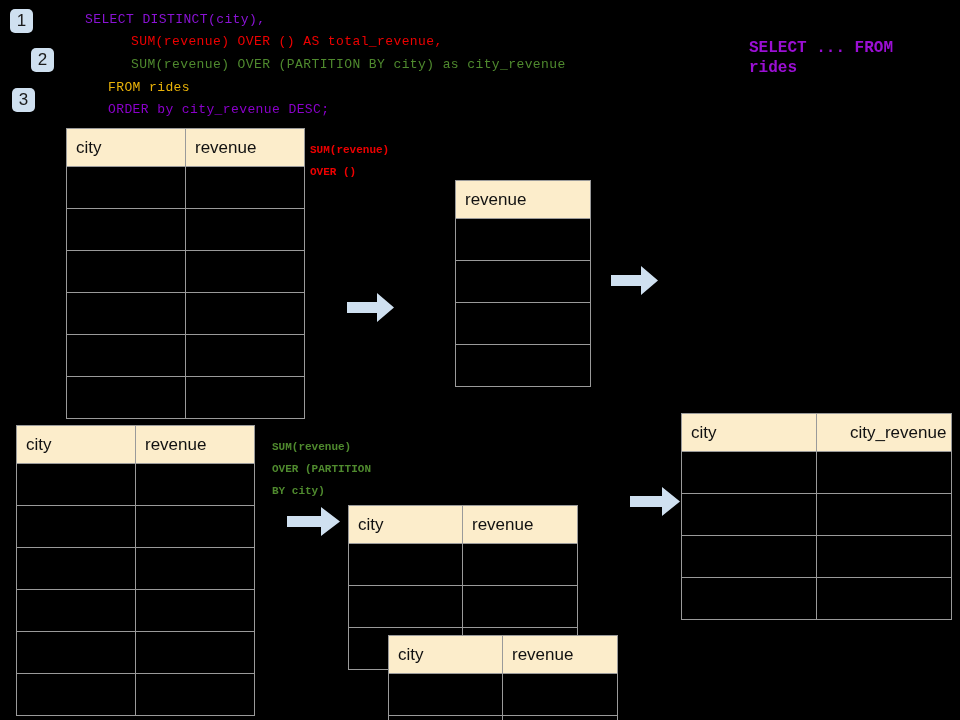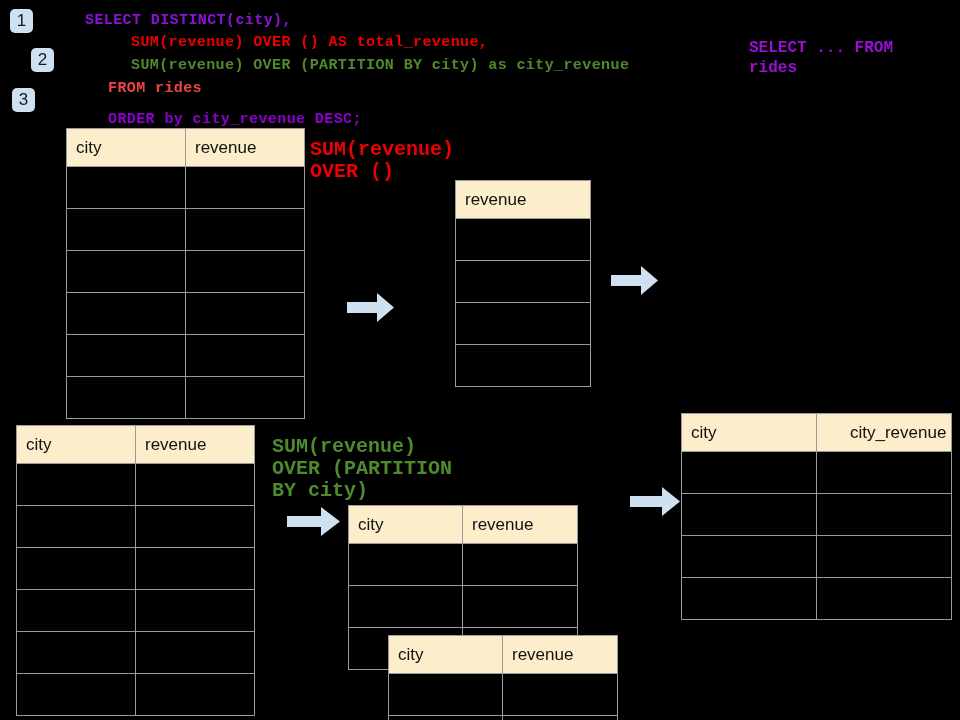--- a/index.html
+++ b/index.html
@@ -28,49 +28,49 @@
     line-height: 24px;
     text-align: center;
     width: 23px;
     height: 24px;
   }
 
   
   .sql {
     position: absolute;
     font-family: "Liberation Mono", monospace;
-    font-size: 15px;
-    font-weight: bold;
+    font-size: 13px;
+    font-weight: normal;
     letter-spacing: 0.4px;
     white-space: pre;
     text-align: center;
   }
   .sql-l1 { left: 85px;  top: 12px;  color: #8b13d6; }
   .sql-l2 { left: 131px; top: 34px;  color: #ee0000; }
   .sql-l3 { left: 131px; top: 57px;  color: #4f8a2e; }
-  .sql-l4 { left: 108px; top: 80px;  color: #ef4444; }
-  .sql-l5 { left: 108px; top: 102px; color: #8b00cc; margin-top: 9px; }
+  .sql-l4 { left: 108px; top: 80px;  color: #eab308; }
+  .sql-l5 { left: 108px; top: 102px; color: #8b00cc; }
 
   .sql-note {
     position: absolute;
     left: 749px;
     top: 38px;
     width: 170px;
     font-family: "Liberation Mono", monospace;
     font-size: 16px;
     font-weight: bold;
     line-height: 20px;
     color: #9b0fd4;
   }
 
   
   .annot {
     position: absolute;
     font-family: "Liberation Mono", monospace;
-    font-size: 20px;
+    font-size: 11px;
     font-weight: bold;
     line-height: 22px;
     white-space: pre;
   }
   .annot-red   { left: 310px; top: 139px; color: #ee0000; }
   .annot-green { left: 272px; top: 436px; color: #4f8a2e; }
 
   
   .tbl {
     position: absolute;

